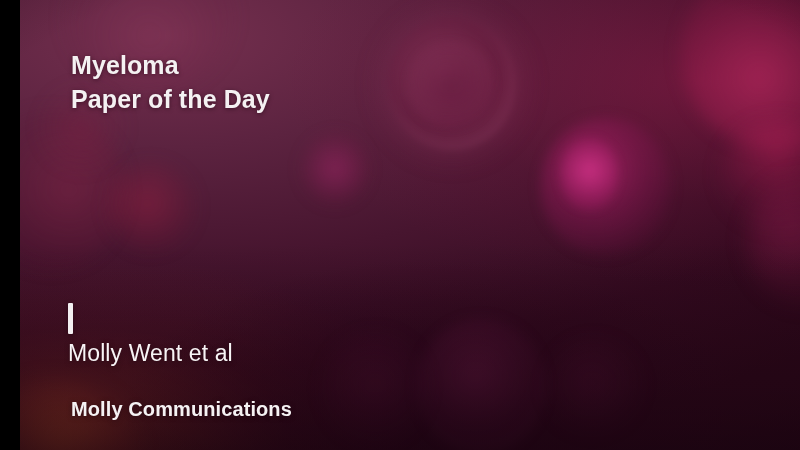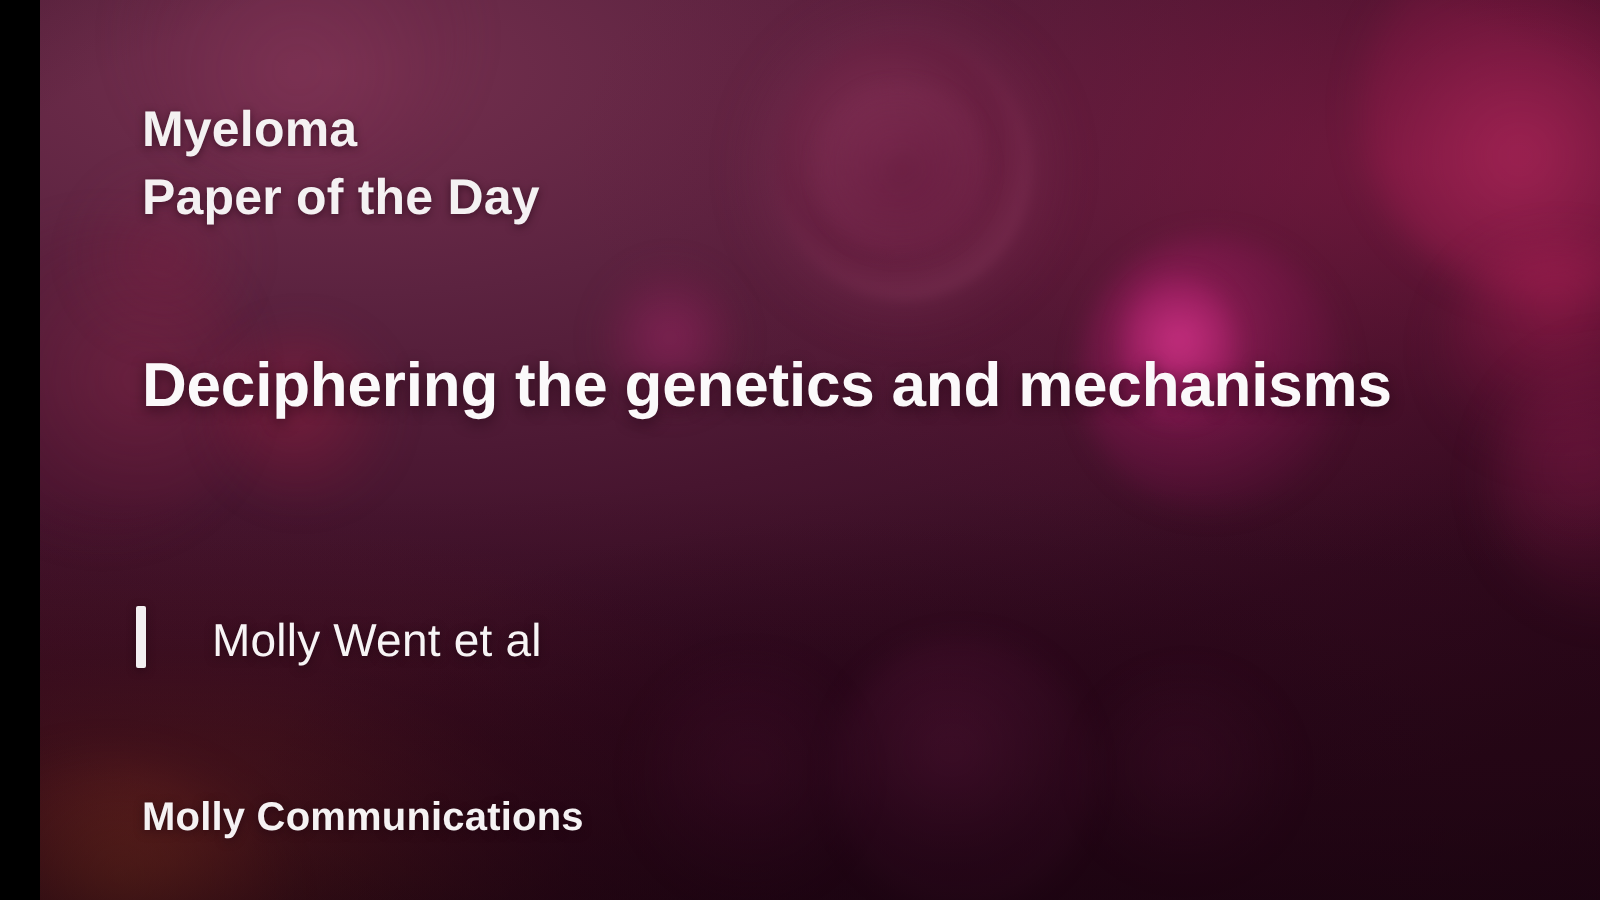--- a/index.html
+++ b/index.html
@@ -186,22 +186,23 @@
     letter-spacing: -0.1px;
     text-shadow: 0 2px 7px rgba(28,2,15,0.6);
   }
   .title .l2 { display: block; }
 
   .author-row {
     position: absolute;
     left: 48px;
     top: 303px;
     display: flex;
-    align-items: flex-end;
-    gap: 33px;
+    align-items: flex-start;
+    gap: 5px;
+    flex-direction: column;
   }
   .author-rule {
     width: 5px;
     height: 31px;
     background: #f3eff1;
     border-radius: 1px;
     box-shadow: 0 1px 4px rgba(28,2,15,0.5);
   }
   .author-name {
     color: #f7f4f5;
@@ -268,21 +269,20 @@
   <div class="bg-vignette"></div>
   <div class="bg-darken-bottom"></div>
 
   <div class="fg">
 
     <div class="kicker"><span>Myeloma</span>
 <span>Paper of the Day</span></div>
 
 
     <div class="title">
-      <span class="l1">Deciphering the genetics and mechanisms</span>
     </div>
 
     <div class="author-row">
       <div class="author-rule"></div>
       <div class="author-name">Molly Went et al</div>
     </div>
 
     <div class="journal">Molly Communications</div>
 
 

